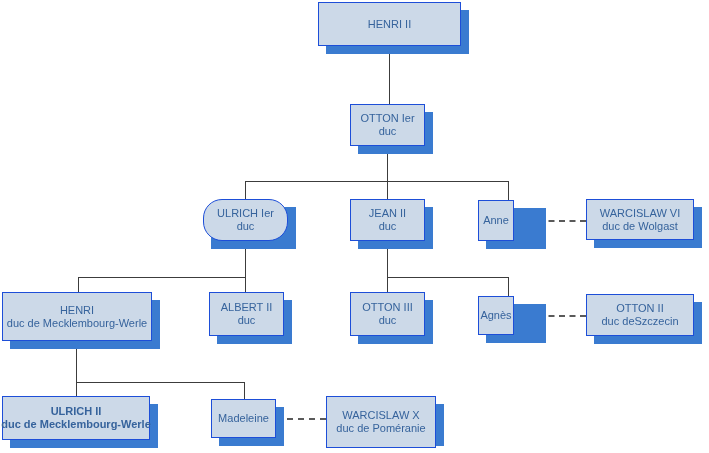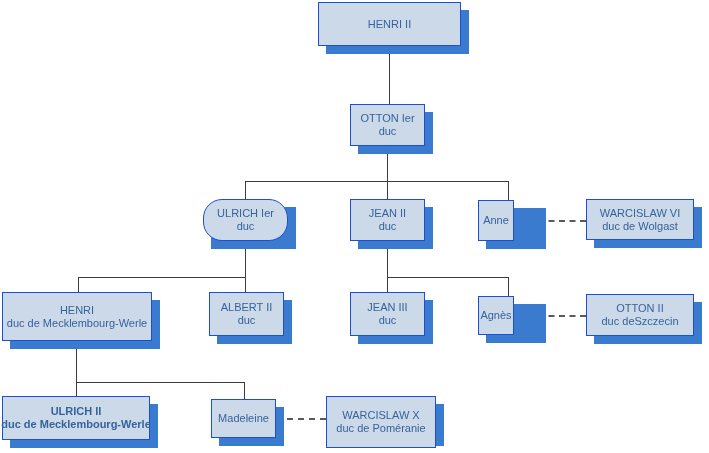--- a/index.html
+++ b/index.html
@@ -122,21 +122,21 @@
       </div>
       <div class="node" style="left: 2px; top: 292px; width: 150px; height: 49px;">
         <span class="l1">HENRI</span>
         <span class="l2">duc de Mecklembourg-Werle</span>
       </div>
       <div class="node" style="left: 209px; top: 292px; width: 75px; height: 44px;">
         <span class="l1">ALBERT II</span>
         <span class="l2">duc</span>
       </div>
       <div class="node" style="left: 350px; top: 292px; width: 75px; height: 44px;">
-        <span class="l1">JEAN III</span>
+        <span class="l1">OTTON III</span>
         <span class="l2">duc</span>
       </div>
       <div class="node" style="left: 478px; top: 296px; width: 36px; height: 39px;">
         <span class="l1">Agnès</span>
       </div>
       <div class="node" style="left: 586px; top: 294px; width: 108px; height: 42px;">
         <span class="l1">OTTON II</span>
         <span class="l2">duc deSzczecin</span>
       </div>
       <div class="node" style="left: 2px; top: 396px; width: 148px; height: 44px; font-weight: bold;">

